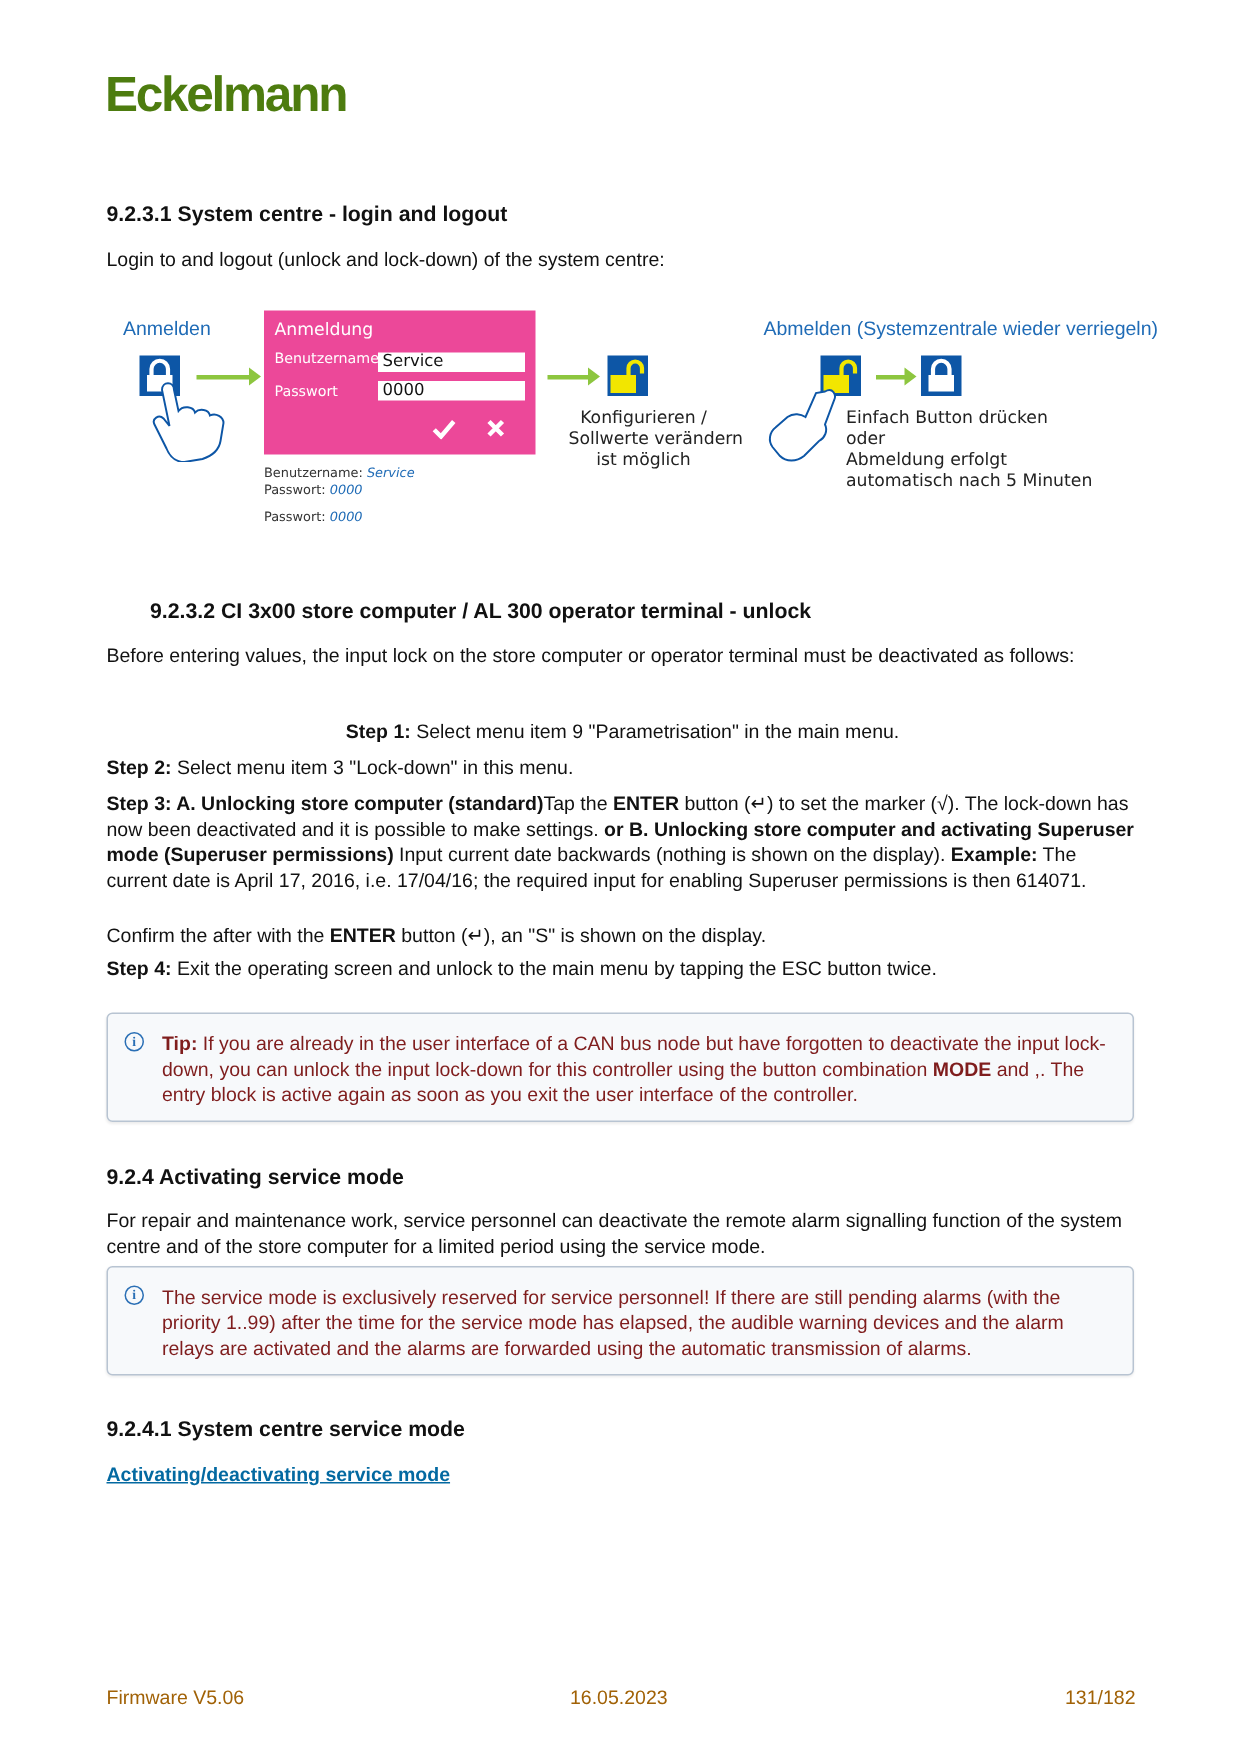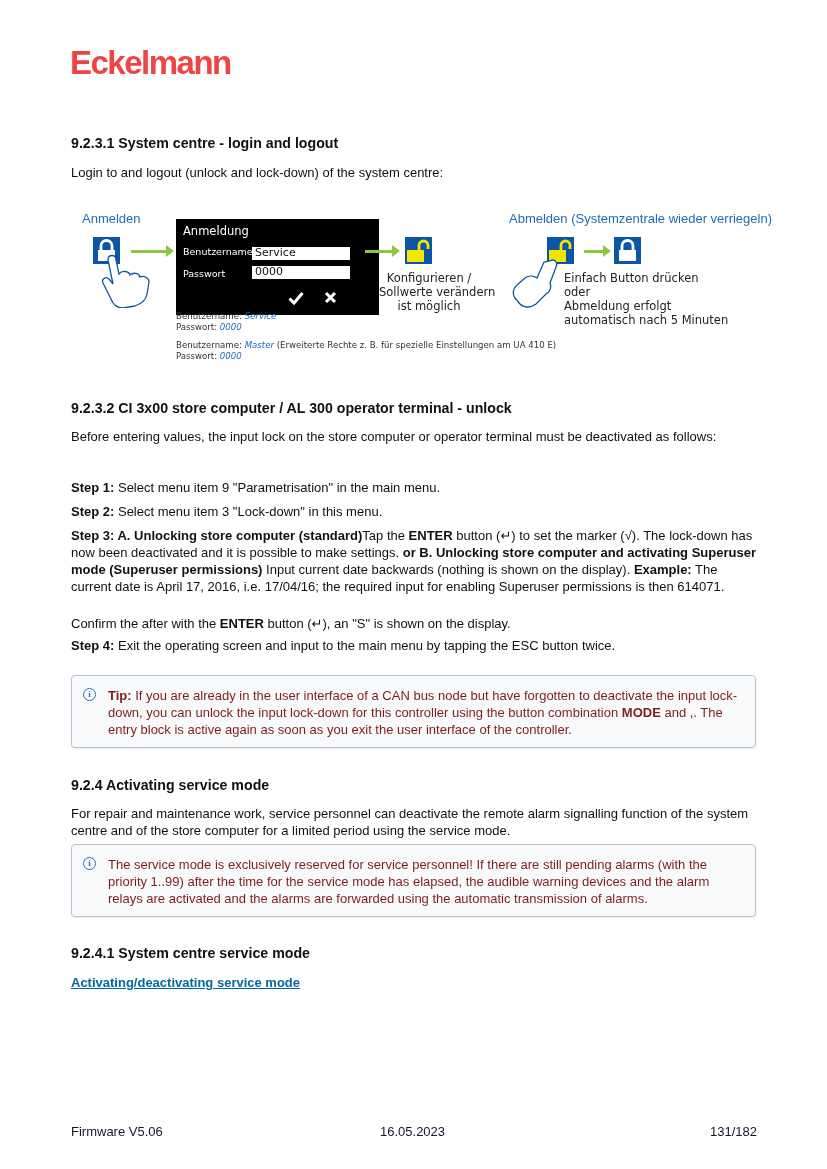--- a/index.html
+++ b/index.html
@@ -1,29 +1,29 @@
 <!DOCTYPE html>
 <html><head>
 <meta charset="utf-8">
 <style>
   html, body { margin:0; padding:0; background:#ffffff; }
   body { width:827px; height:1169px; position:relative; overflow:hidden; font-family:"Liberation Sans", sans-serif; color:#1a1a1a; }
-  .logo { position:absolute; left:70px; top:44px; font-family:"Liberation Sans", sans-serif; font-weight:bold; font-size:33px; color:#ef4444; letter-spacing:-1.5px; }
+  .logo { position:absolute; left:70px; top:44px; font-family:"Liberation Sans", sans-serif; font-weight:bold; font-size:33px; color:#4d7c0f; letter-spacing:-1.5px; }
   .h3 { position:absolute; left:71px; font-weight:bold; font-size:14.2px; color:#111;text-align:center; }
   .p { position:absolute; left:71px; width:688px; font-size:13px; line-height:17px; color:#111; }
   .p b { font-weight:bold; }
   .note { position:absolute; left:71px; width:683px; border:1px solid #b8c4d2; border-radius:4px; background:#f7f9fb; box-shadow:0 1px 2px rgba(0,0,0,0.08); }
   .note .ic { position:absolute; left:11px; top:12px; width:11px; height:11px; border:1.3px solid #2a6fb5; border-radius:50%; color:#2a6fb5; font-size:9px; line-height:11px; text-align:center; font-weight:bold; font-family:"Liberation Serif", serif; }
   .note .txt { margin-left:36px; margin-right:14px; font-size:13px; line-height:17px; color:#7f1d1d; }
   .ul-head { position:absolute; left:71px; top:975px; font-weight:bold; font-size:13px; text-decoration:underline; color:#0369a1; }
-  .footer { position:absolute; top:1124px; font-size:13px; color:#0f172a; }
+  .footer { position:absolute; top:1124px; font-size:13px; color:#a16207; }
   
   .diag { position:absolute; left:0; top:0; }
   .blue-txt { position:absolute; font-family:Liberation Sans, sans-serif; font-size:13px; color:#1f6bb6; white-space:nowrap; }
-  .dlg { position:absolute; left:176px; top:219px; width:203px; height:96px; background:#000000; }
+  .dlg { position:absolute; left:176px; top:207px; width:181px; height:96px; background:#ec4899; }
   .dlg .t { position:absolute; color:#fff; font-family:"DejaVu Sans", sans-serif; white-space:nowrap; }
   .dlg .fld { position:absolute; background:#fff; color:#111; font-family:"DejaVu Sans", sans-serif; font-size:11px; line-height:12px; padding-left:3px; height:13px; }
   .lockbox { position:absolute; width:27px; height:27px; background:#0d56a6; }
   .arrow { position:absolute; height:3px; background:#8dc63f; }
   .arrow::after { content:""; position:absolute; right:-7px; top:-5px; border-left:8px solid #8dc63f; border-top:6.5px solid transparent; border-bottom:6.5px solid transparent; }
   .cap { position:absolute; font-family:"DejaVu Sans", sans-serif; font-size:11.5px; color:#222; line-height:14px; white-space:nowrap; }
   .small { position:absolute; font-family:"DejaVu Sans", sans-serif; font-size:8.6px; color:#333; line-height:10.5px; white-space:nowrap; }
   .small i { color:#1f6bb6; }
 </style>
 </head>
@@ -99,33 +99,32 @@
     <div>oder</div>
     <div>Abmeldung erfolgt</div>
     <div>automatisch nach 5 Minuten</div>
   </div>
 
   <div class="small" style="left:176px; top:311px;">
     <div><span>Benutzername: </span><i>Service</i></div>
     <div><span>Passwort: </span><i>0000</i></div>
   </div>
   <div class="small" style="left:176px; top:340px;">
-    <div><span>Benutzername: </span><i>Master</i><span> (Erweiterte Rechte z. B. für spezielle Einstellungen am UA 410 E)</span></div>
     <div><span>Passwort: </span><i>0000</i></div>
   </div>
 </div>
 
-<div class="h3" style="top:400px;">9.2.3.2  CI 3x00 store computer / AL 300 operator terminal - unlock</div>
+<div class="h3" style="top:400px;margin-left:29px;">9.2.3.2  CI 3x00 store computer / AL 300 operator terminal - unlock</div>
 <div class="p" style="top:428px;">Before entering values, the input lock on the store computer or operator terminal must be deactivated as follows:</div>
 
-<div class="p" style="top:479px;"><b>Step 1:</b><span> Select menu item 9 "Parametrisation" in the main menu.</span></div>
+<div class="p" style="top:479px;text-align:center;"><b>Step 1:</b><span> Select menu item 9 "Parametrisation" in the main menu.</span></div>
 <div class="p" style="top:503px;"><b>Step 2:</b><span> Select menu item 3 "Lock-down" in this menu.</span></div>
 <div class="p" style="top:527px;"><b>Step 3: A. Unlocking store computer (standard)</b><span>Tap the </span><b>ENTER</b><span> button (</span><span>↵</span><span>) to set the marker (√). The lock-down has now been deactivated and it is possible to make settings. </span><b>or B. Unlocking store computer and activating Superuser mode (Superuser permissions)</b><span> Input current date backwards (nothing is shown on the display). </span><b>Example:</b><span> The current date is April 17, 2016, i.e. 17/04/16; the required input for enabling Superuser permissions is then 614071.</span></div>
 <div class="p" style="top:615px;"><span>Confirm the after with the </span><b>ENTER</b><span> button (</span><span>↵</span><span>), an "S" is shown on the display.</span></div>
-<div class="p" style="top:637px;"><b>Step 4:</b><span> Exit the operating screen and input to the main menu by tapping the ESC button twice.</span></div>
+<div class="p" style="top:637px;"><b>Step 4:</b><span> Exit the operating screen and unlock to the main menu by tapping the ESC button twice.</span></div>
 
 <div class="note" style="top:675px; height:71px;">
   <div class="ic">i</div>
   <div class="txt" style="padding-top:11px;"><b>Tip:</b><span> If you are already in the user interface of a CAN bus node but have forgotten to deactivate the input lock-down, you can unlock the input lock-down for this controller using the button combination </span><b>MODE</b><span> and ,. The entry block is active again as soon as you exit the user interface of the controller.</span></div>
 </div>
 
 <div class="h3" style="top:777px;">9.2.4  Activating service mode</div>
 <div class="p" style="top:805px;">For repair and maintenance work, service personnel can deactivate the remote alarm signalling function of the system centre and of the store computer for a limited period using the service mode.</div>
 
 <div class="note" style="top:844px; height:71px;">

